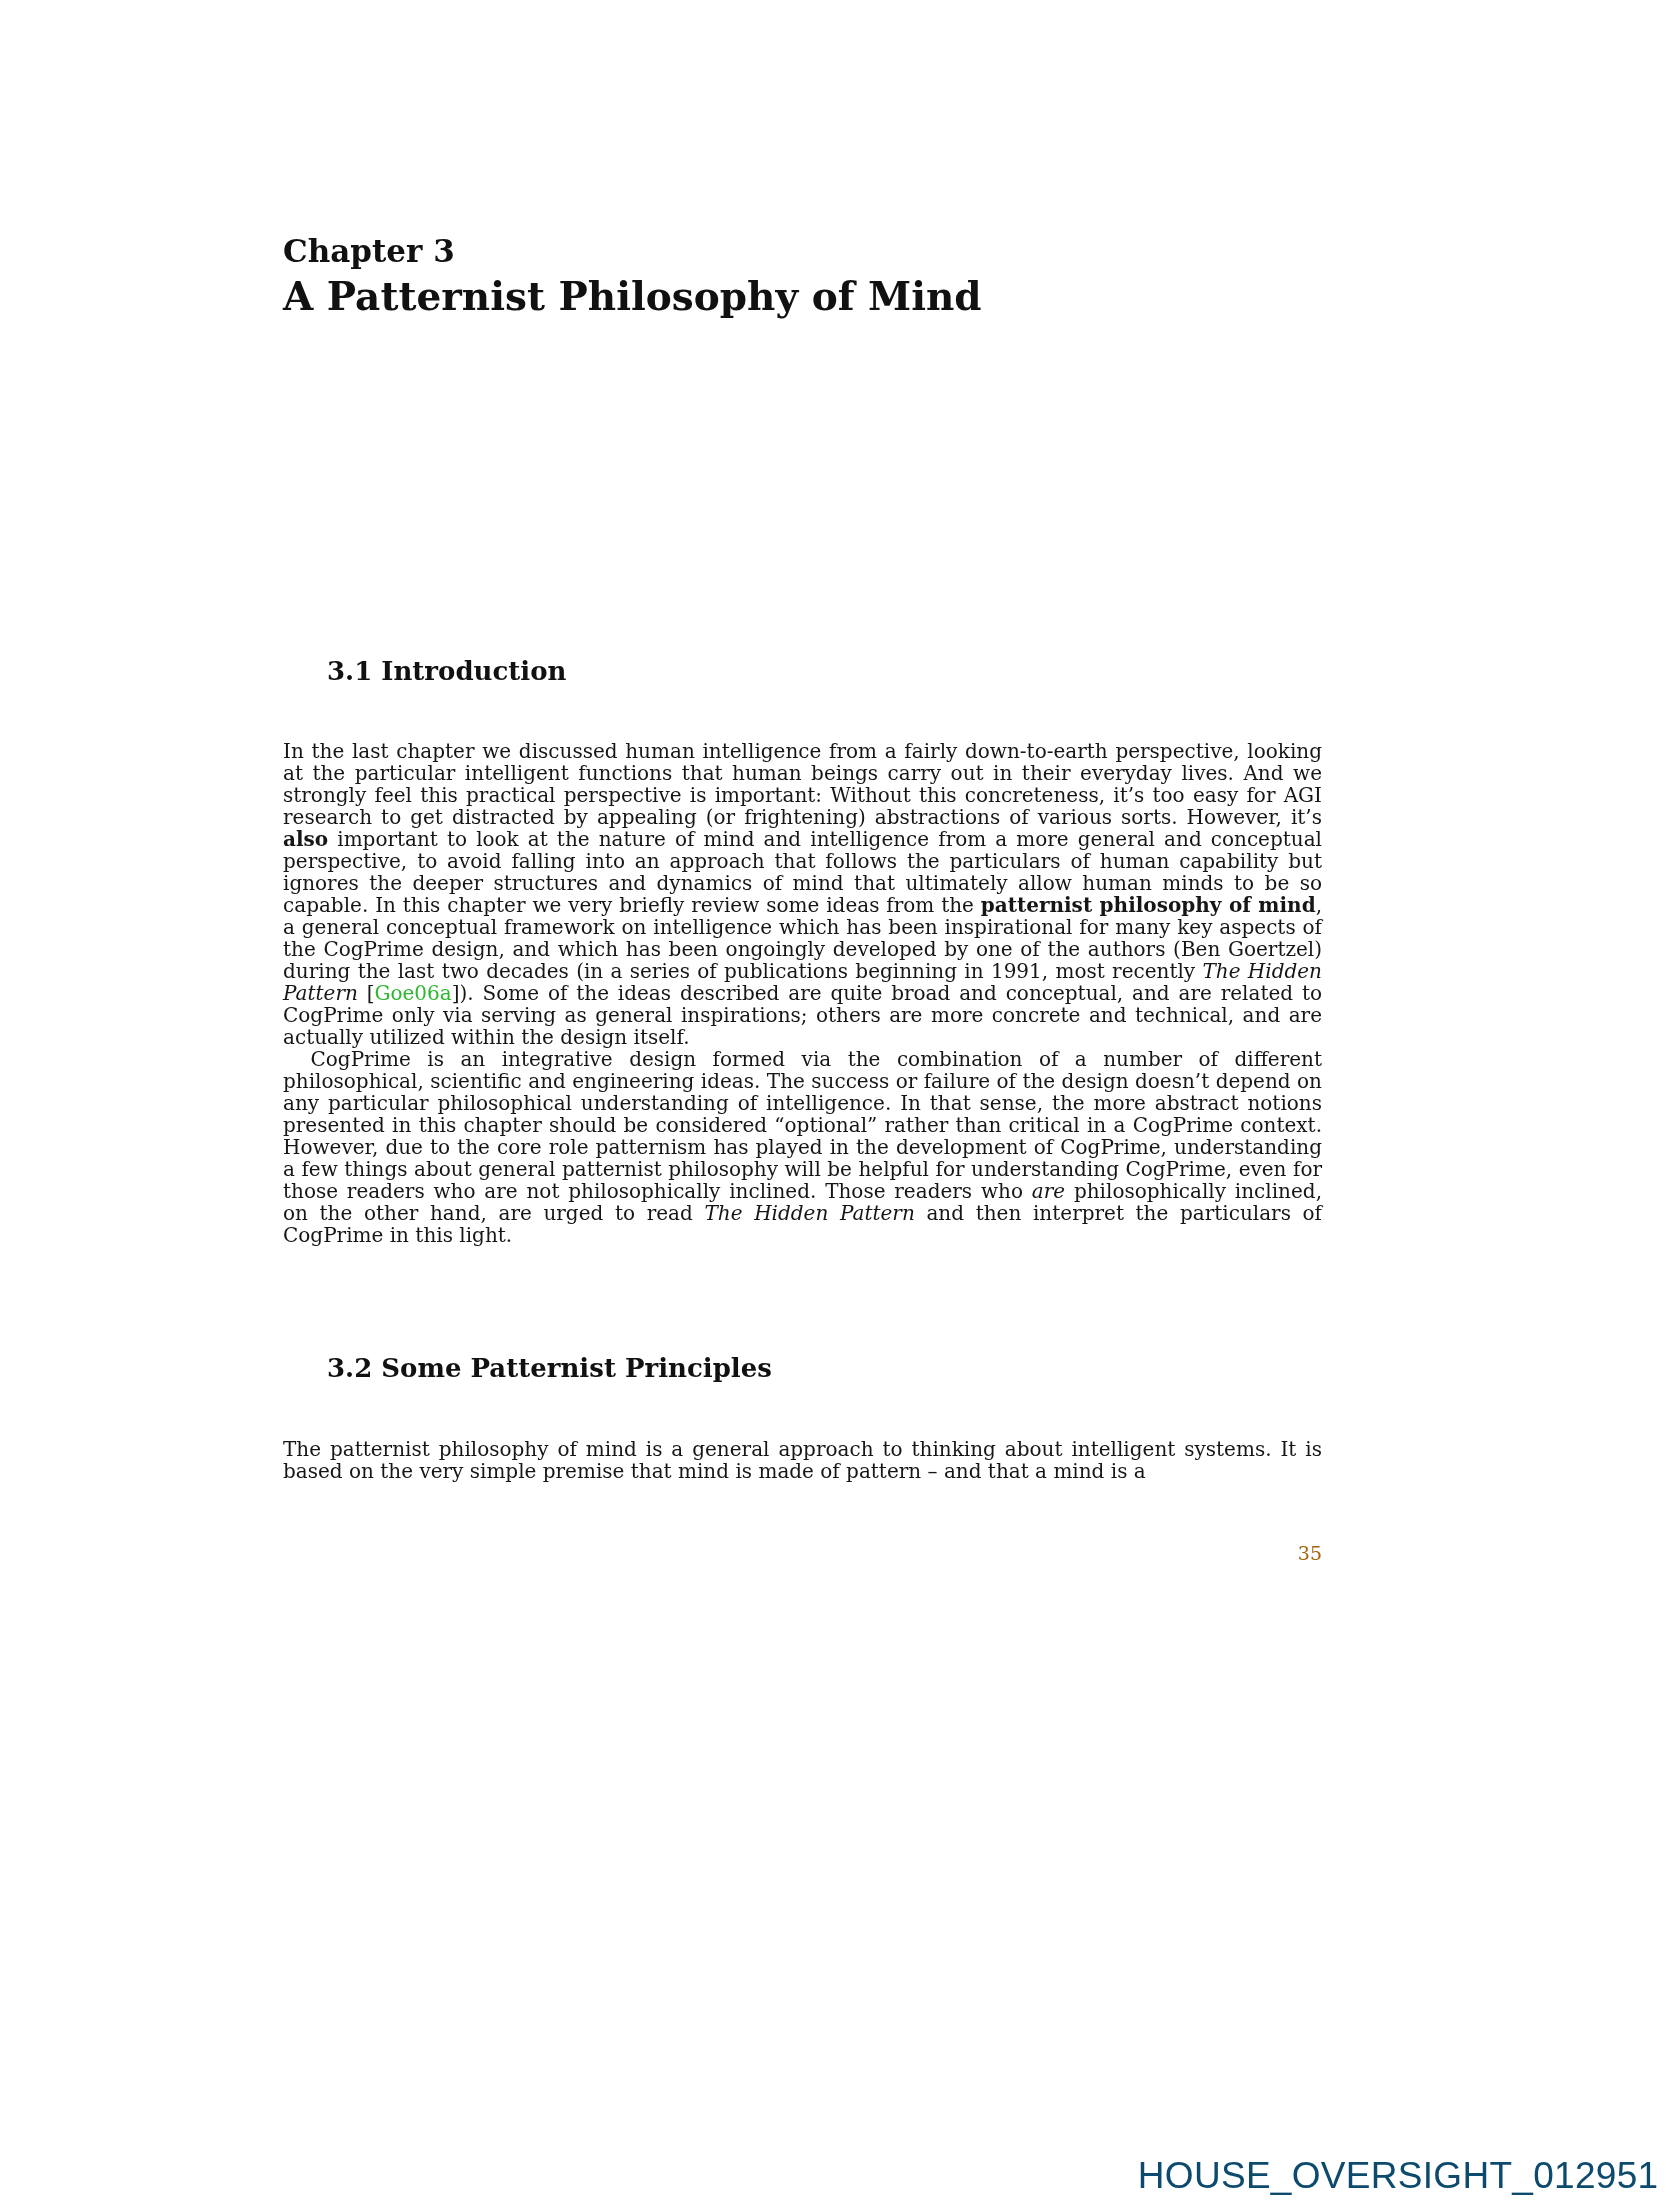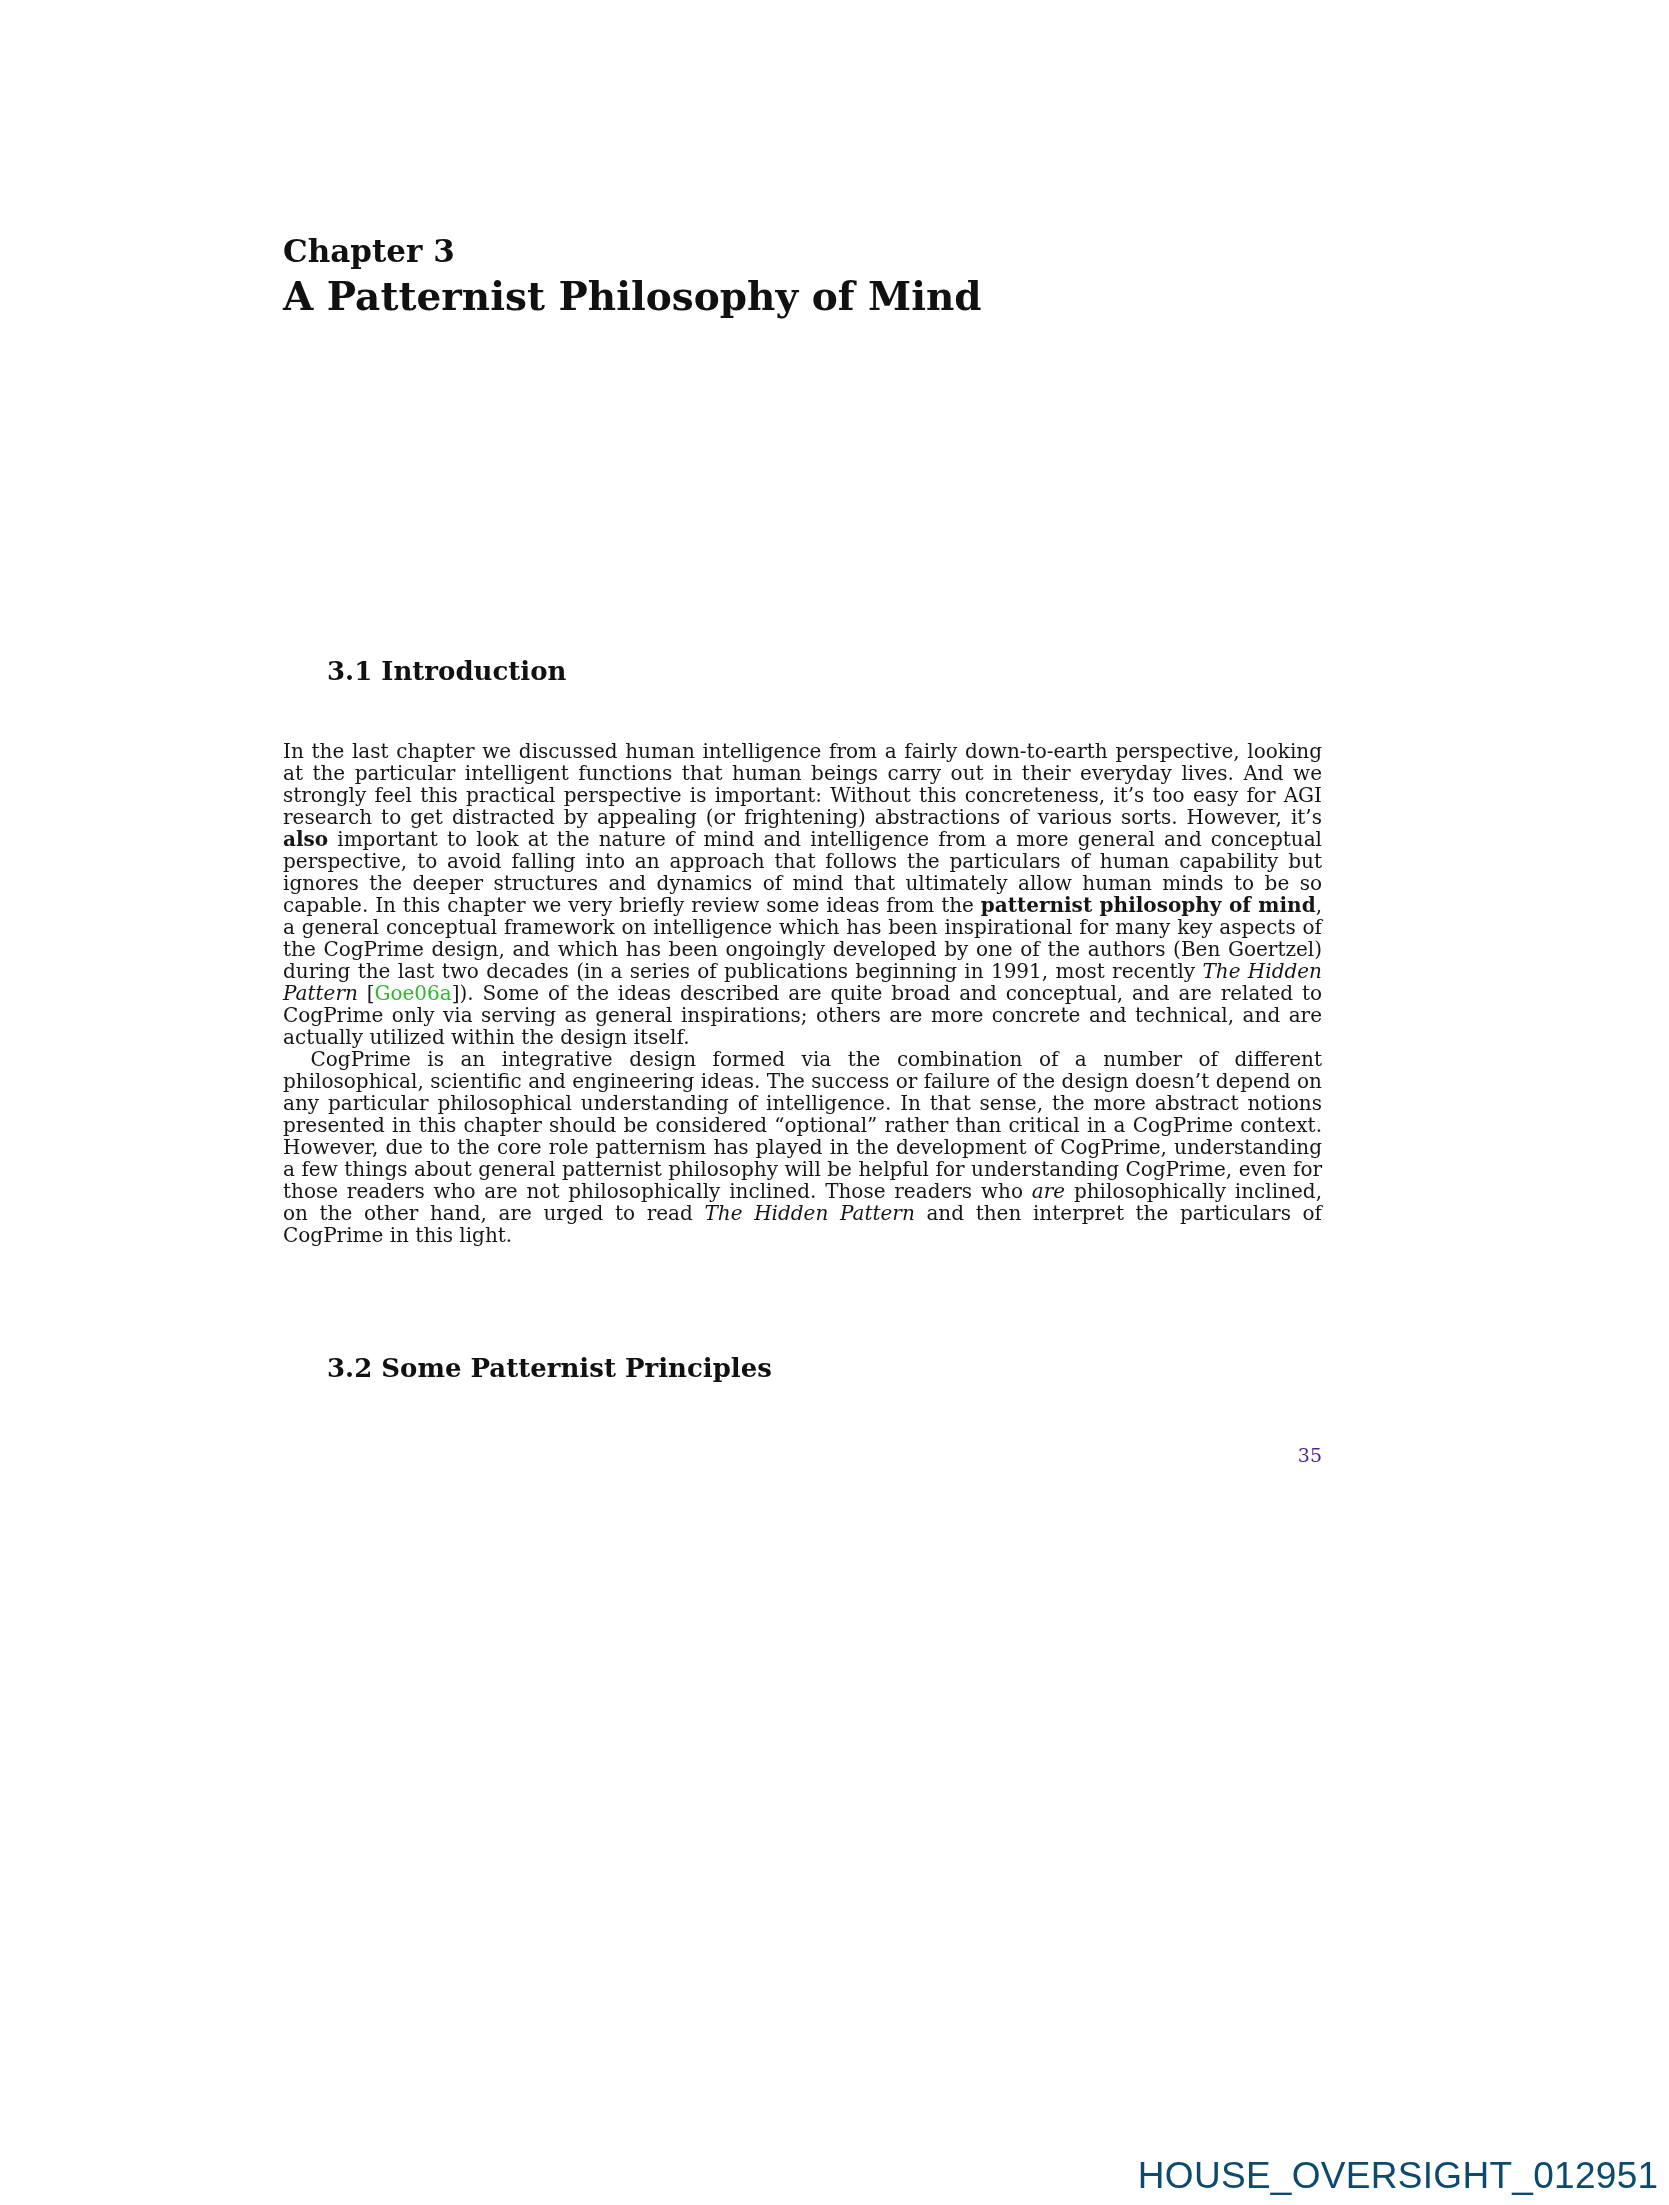--- a/index.html
+++ b/index.html
@@ -56,21 +56,21 @@
     margin: 0;
   }
   p.indent { text-indent: 27.5px; }
   .b { font-weight: bold; }
   .i { font-style: italic; }
   .cite { color: #2eb82e; }
   .page-number {
     text-align: right;
     font-size: 19px;
     margin-top: 60px;
-    color: #4c1d95;
+    color: #a16207;
   }
   .watermark {
     position: absolute;
     right: 10.5px;
     bottom: 7.9px;
     font-family: "Liberation Sans", sans-serif;
     font-size: 37px;
     color: #0c4a6e;
     letter-spacing: 0.3px;
   }
@@ -87,19 +87,22 @@
 
     <h3 class="section-heading sec1">3.1 Introduction</h3>
 
     <div class="body-text">
       <p class="para"><span>In the last chapter we discussed human intelligence from a fairly down-to-earth perspective, looking at the particular intelligent functions that human beings carry out in their everyday lives. And we strongly feel this practical perspective is important: Without this concreteness, it’s too easy for AGI research to get distracted by appealing (or frightening) abstractions of various sorts. However, it’s </span><span class="b">also</span><span> important to look at the nature of mind and intelligence from a more general and conceptual perspective, to avoid falling into an approach that follows the particulars of human capability but ignores the deeper structures and dynamics of mind that ultimately allow human minds to be so capable. In this chapter we very briefly review some ideas from the </span><span class="b">patternist philosophy of mind</span><span>, a general conceptual framework on intelligence which has been inspirational for many key aspects of the CogPrime design, and which has been ongoingly developed by one of the authors (Ben Goertzel) during the last two decades (in a series of publications beginning in 1991, most recently </span><span class="i">The Hidden Pattern</span><span> [</span><span class="cite" style="color: rgb(46, 184, 46);">Goe06a</span><span>]). Some of the ideas described are quite broad and conceptual, and are related to CogPrime only via serving as general inspirations; others are more concrete and technical, and are actually utilized within the design itself.</span></p>
       <p class="para indent"><span>CogPrime is an integrative design formed via the combination of a number of different philosophical, scientific and engineering ideas. The success or failure of the design doesn’t depend on any particular philosophical understanding of intelligence. In that sense, the more abstract notions presented in this chapter should be considered “optional” rather than critical in a CogPrime context. However, due to the core role patternism has played in the development of CogPrime, understanding a few things about general patternist philosophy will be helpful for understanding CogPrime, even for those readers who are not philosophically inclined. Those readers who </span><span class="i">are</span><span> philosophically inclined, on the other hand, are urged to read </span><span class="i">The Hidden Pattern</span><span> and then interpret the particulars of CogPrime in this light.</span></p>
     </div>
 
     <h3 class="section-heading sec2">3.2 Some Patternist Principles</h3>
 
+    <div class="body-text">
+      <p class="para"><span>The patternist philosophy of mind is a general approach to thinking about intelligent systems. It is based on the very simple premise that mind is made of pattern – and that a mind is a</span></p>
+    </div>
 
     <div class="page-number">35</div>
   </div>
 
   <div class="watermark">HOUSE_OVERSIGHT_012951</div>
 </div>
 
 
 </body></html>

